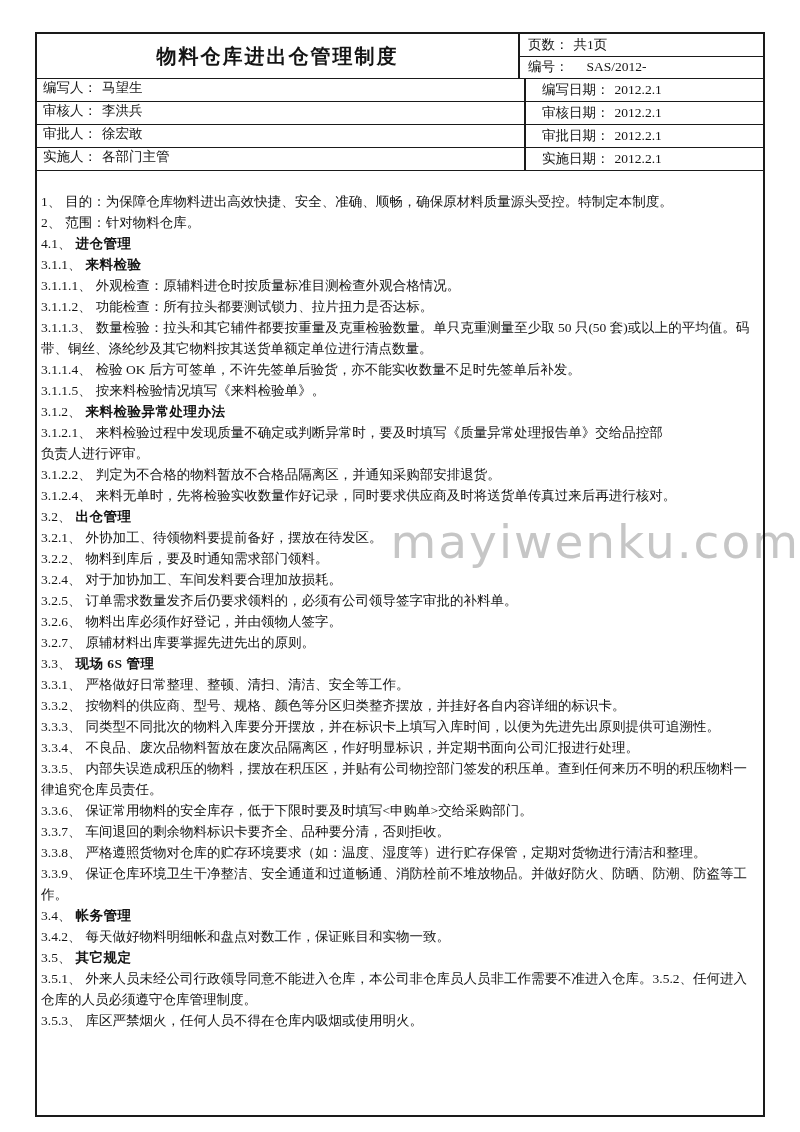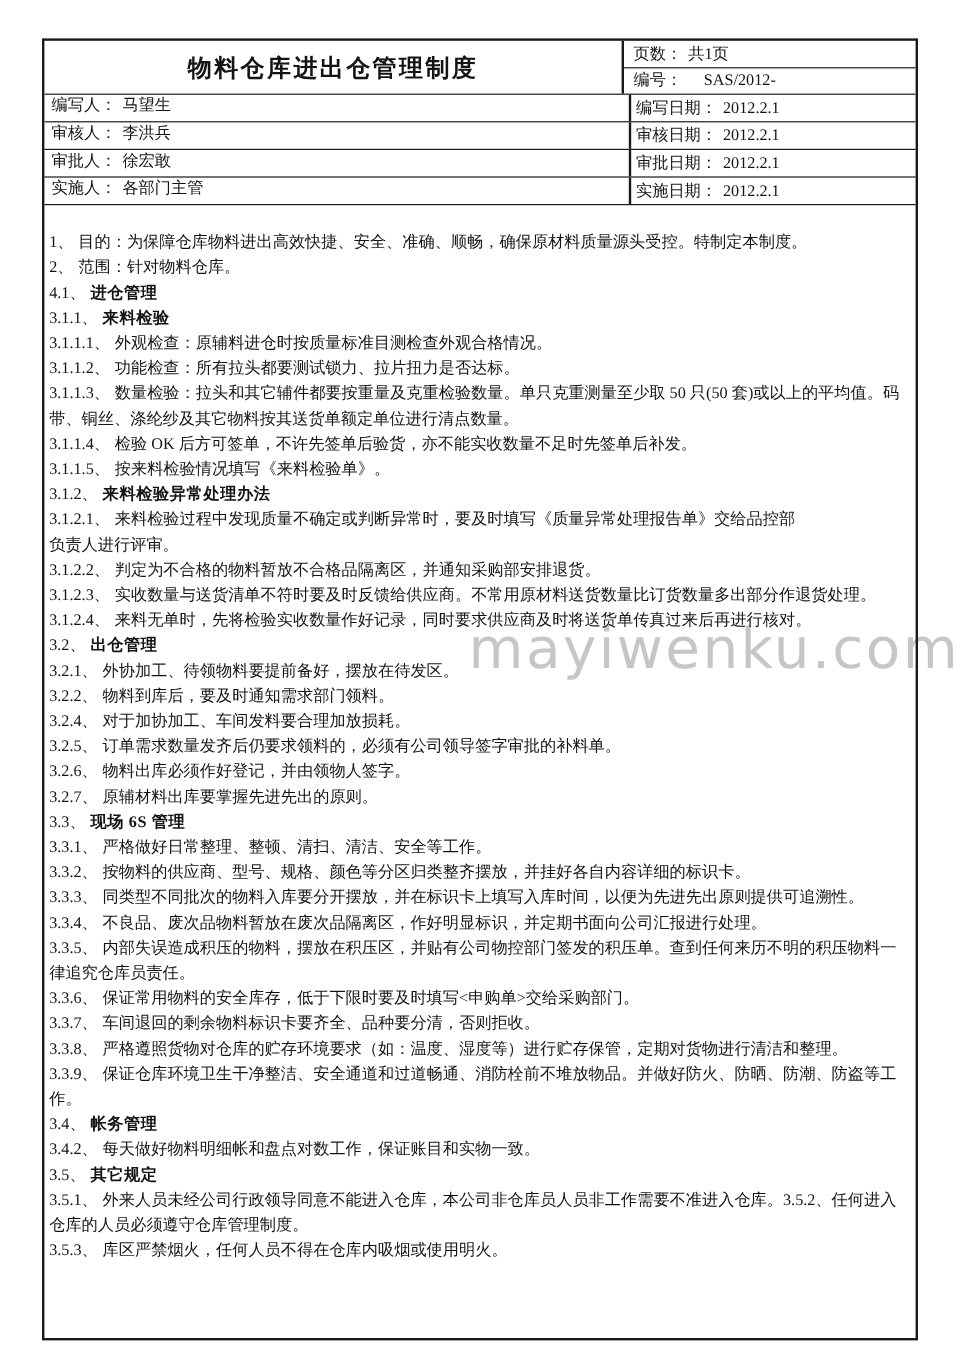--- a/index.html
+++ b/index.html
@@ -23,21 +23,21 @@
   .hdr-top{display:flex;height:44px;}
   .title-cell{
     flex:0 0 481px;display:flex;align-items:center;justify-content:center;
     font-size:20px;font-weight:bold;letter-spacing:2px;
   }
   .meta-col{flex:1;border-left:2px solid #1a1a1a;display:flex;flex-direction:column;}
   .meta-row{flex:1;display:flex;align-items:center;padding-left:8px;font-size:13.5px;}
   .meta-row + .meta-row{border-top:1.5px solid #1a1a1a;gap:13px;}
   .hdr-row{display:flex;height:22px;border-top:1.5px solid #1a1a1a;font-size:13.5px;}
   .hdr-left{flex:0 0 481px;display:flex;align-items:flex-start;padding-left:6px;}
-  .hdr-right{flex:1;border-left:2px solid #1a1a1a;display:flex;align-items:center;padding-left:4px;}
+  .hdr-right{flex:1;border-left:2px solid #1a1a1a;display:flex;align-items:center;padding-left:16px;}
   .lbl{white-space:nowrap;}
   .val{margin-left:5px;white-space:nowrap;}
   .val-bold{font-weight:normal;}
   .doc-body{
     border-top:1.5px solid #1a1a1a;height:945px;box-sizing:border-box;
     padding:20px 6px 0 4px;font-size:13.5px;overflow:hidden;
   }
   .item{margin:0;line-height:21px;}
   .item .num{margin-right:4px;}
   .item .txt{white-space:pre-line;}
@@ -116,21 +116,20 @@
         <p class="item bold"><span class="num">3.1.1、</span><span class="txt">来料检验</span></p>
         <p class="item"><span class="num">3.1.1.1、</span><span class="txt">外观检查：原辅料进仓时按质量标准目测检查外观合格情况。</span></p>
         <p class="item"><span class="num">3.1.1.2、</span><span class="txt">功能检查：所有拉头都要测试锁力、拉片扭力是否达标。</span></p>
         <p class="item"><span class="num">3.1.1.3、</span><span class="txt">数量检验：拉头和其它辅件都要按重量及克重检验数量。单只克重测量至少取 50 只(50 套)或以上的平均值。码带、铜丝、涤纶纱及其它物料按其送货单额定单位进行清点数量。</span></p>
         <p class="item"><span class="num">3.1.1.4、</span><span class="txt">检验 OK 后方可签单，不许先签单后验货，亦不能实收数量不足时先签单后补发。</span></p>
         <p class="item"><span class="num">3.1.1.5、</span><span class="txt">按来料检验情况填写《来料检验单》。</span></p>
         <p class="item bold"><span class="num">3.1.2、</span><span class="txt">来料检验异常处理办法</span></p>
         <p class="item"><span class="num">3.1.2.1、</span><span class="txt">来料检验过程中发现质量不确定或判断异常时，要及时填写《质量异常处理报告单》交给品控部
 负责人进行评审。</span></p>
         <p class="item"><span class="num">3.1.2.2、</span><span class="txt">判定为不合格的物料暂放不合格品隔离区，并通知采购部安排退货。</span></p>
-        <p class="item"><span class="num">3.1.2.3、</span><span class="txt">实收数量与送货清单不符时要及时反馈给供应商。不常用原材料送货数量比订货数量多出部分作退货处理。</span></p>
         <p class="item"><span class="num">3.1.2.4、</span><span class="txt">来料无单时，先将检验实收数量作好记录，同时要求供应商及时将送货单传真过来后再进行核对。</span></p>
         <p class="item bold"><span class="num">3.2、</span><span class="txt">出仓管理</span></p>
         <p class="item"><span class="num">3.2.1、</span><span class="txt">外协加工、待领物料要提前备好，摆放在待发区。</span></p>
         <p class="item"><span class="num">3.2.2、</span><span class="txt">物料到库后，要及时通知需求部门领料。</span></p>
         <p class="item"><span class="num">3.2.4、</span><span class="txt">对于加协加工、车间发料要合理加放损耗。</span></p>
         <p class="item"><span class="num">3.2.5、</span><span class="txt">订单需求数量发齐后仍要求领料的，必须有公司领导签字审批的补料单。</span></p>
         <p class="item"><span class="num">3.2.6、</span><span class="txt">物料出库必须作好登记，并由领物人签字。</span></p>
         <p class="item"><span class="num">3.2.7、</span><span class="txt">原辅材料出库要掌握先进先出的原则。</span></p>
         <p class="item bold"><span class="num">3.3、</span><span class="txt">现场 6S 管理</span></p>
         <p class="item"><span class="num">3.3.1、</span><span class="txt">严格做好日常整理、整顿、清扫、清洁、安全等工作。</span></p>

